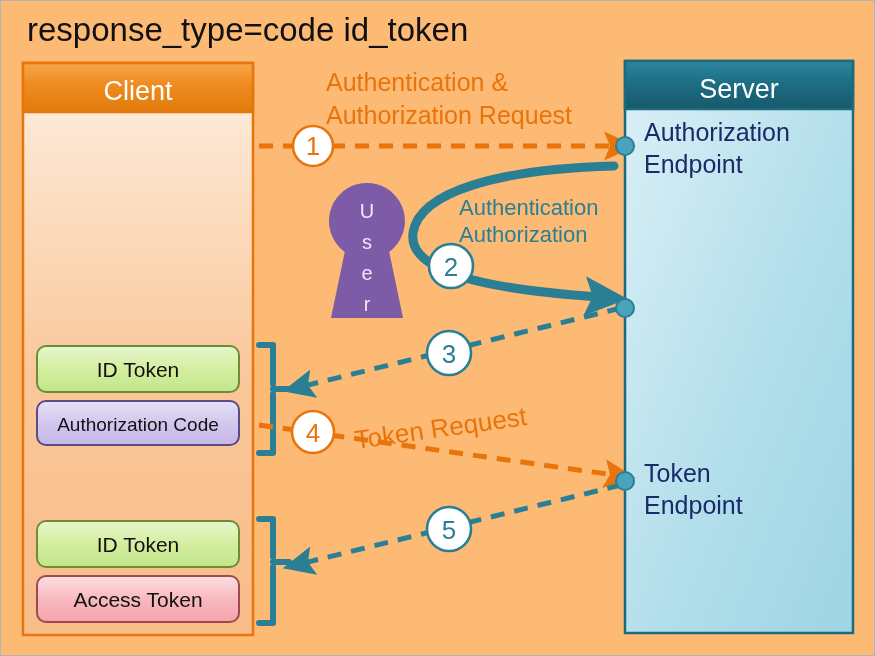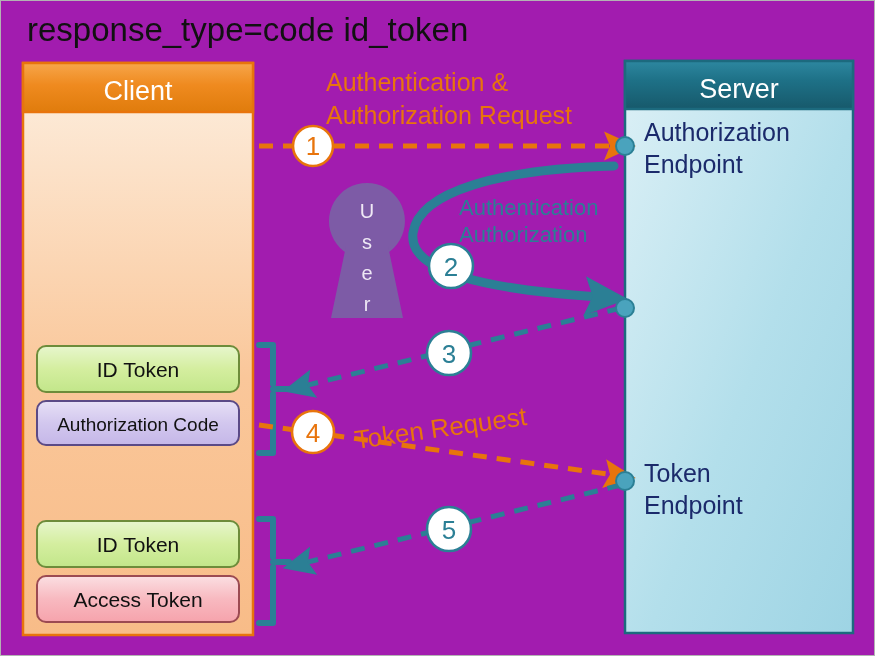--- a/index.html
+++ b/index.html
@@ -4,21 +4,21 @@
 <style>
   html, body {
     margin: 0;
     padding: 0;
     background: #ffffff;
   }
   #canvas {
     position: relative;
     width: 875px;
     height: 656px;
-    background: #a21caf;
+    background: #fdba74;
     border: 1px solid #b3b3b3;
     box-sizing: border-box;
     overflow: hidden;
     font-family: "Liberation Sans", sans-serif;
   }
   #diagram-svg {
     position: absolute;
     left: 0;
     top: 0;
     width: 875px;

